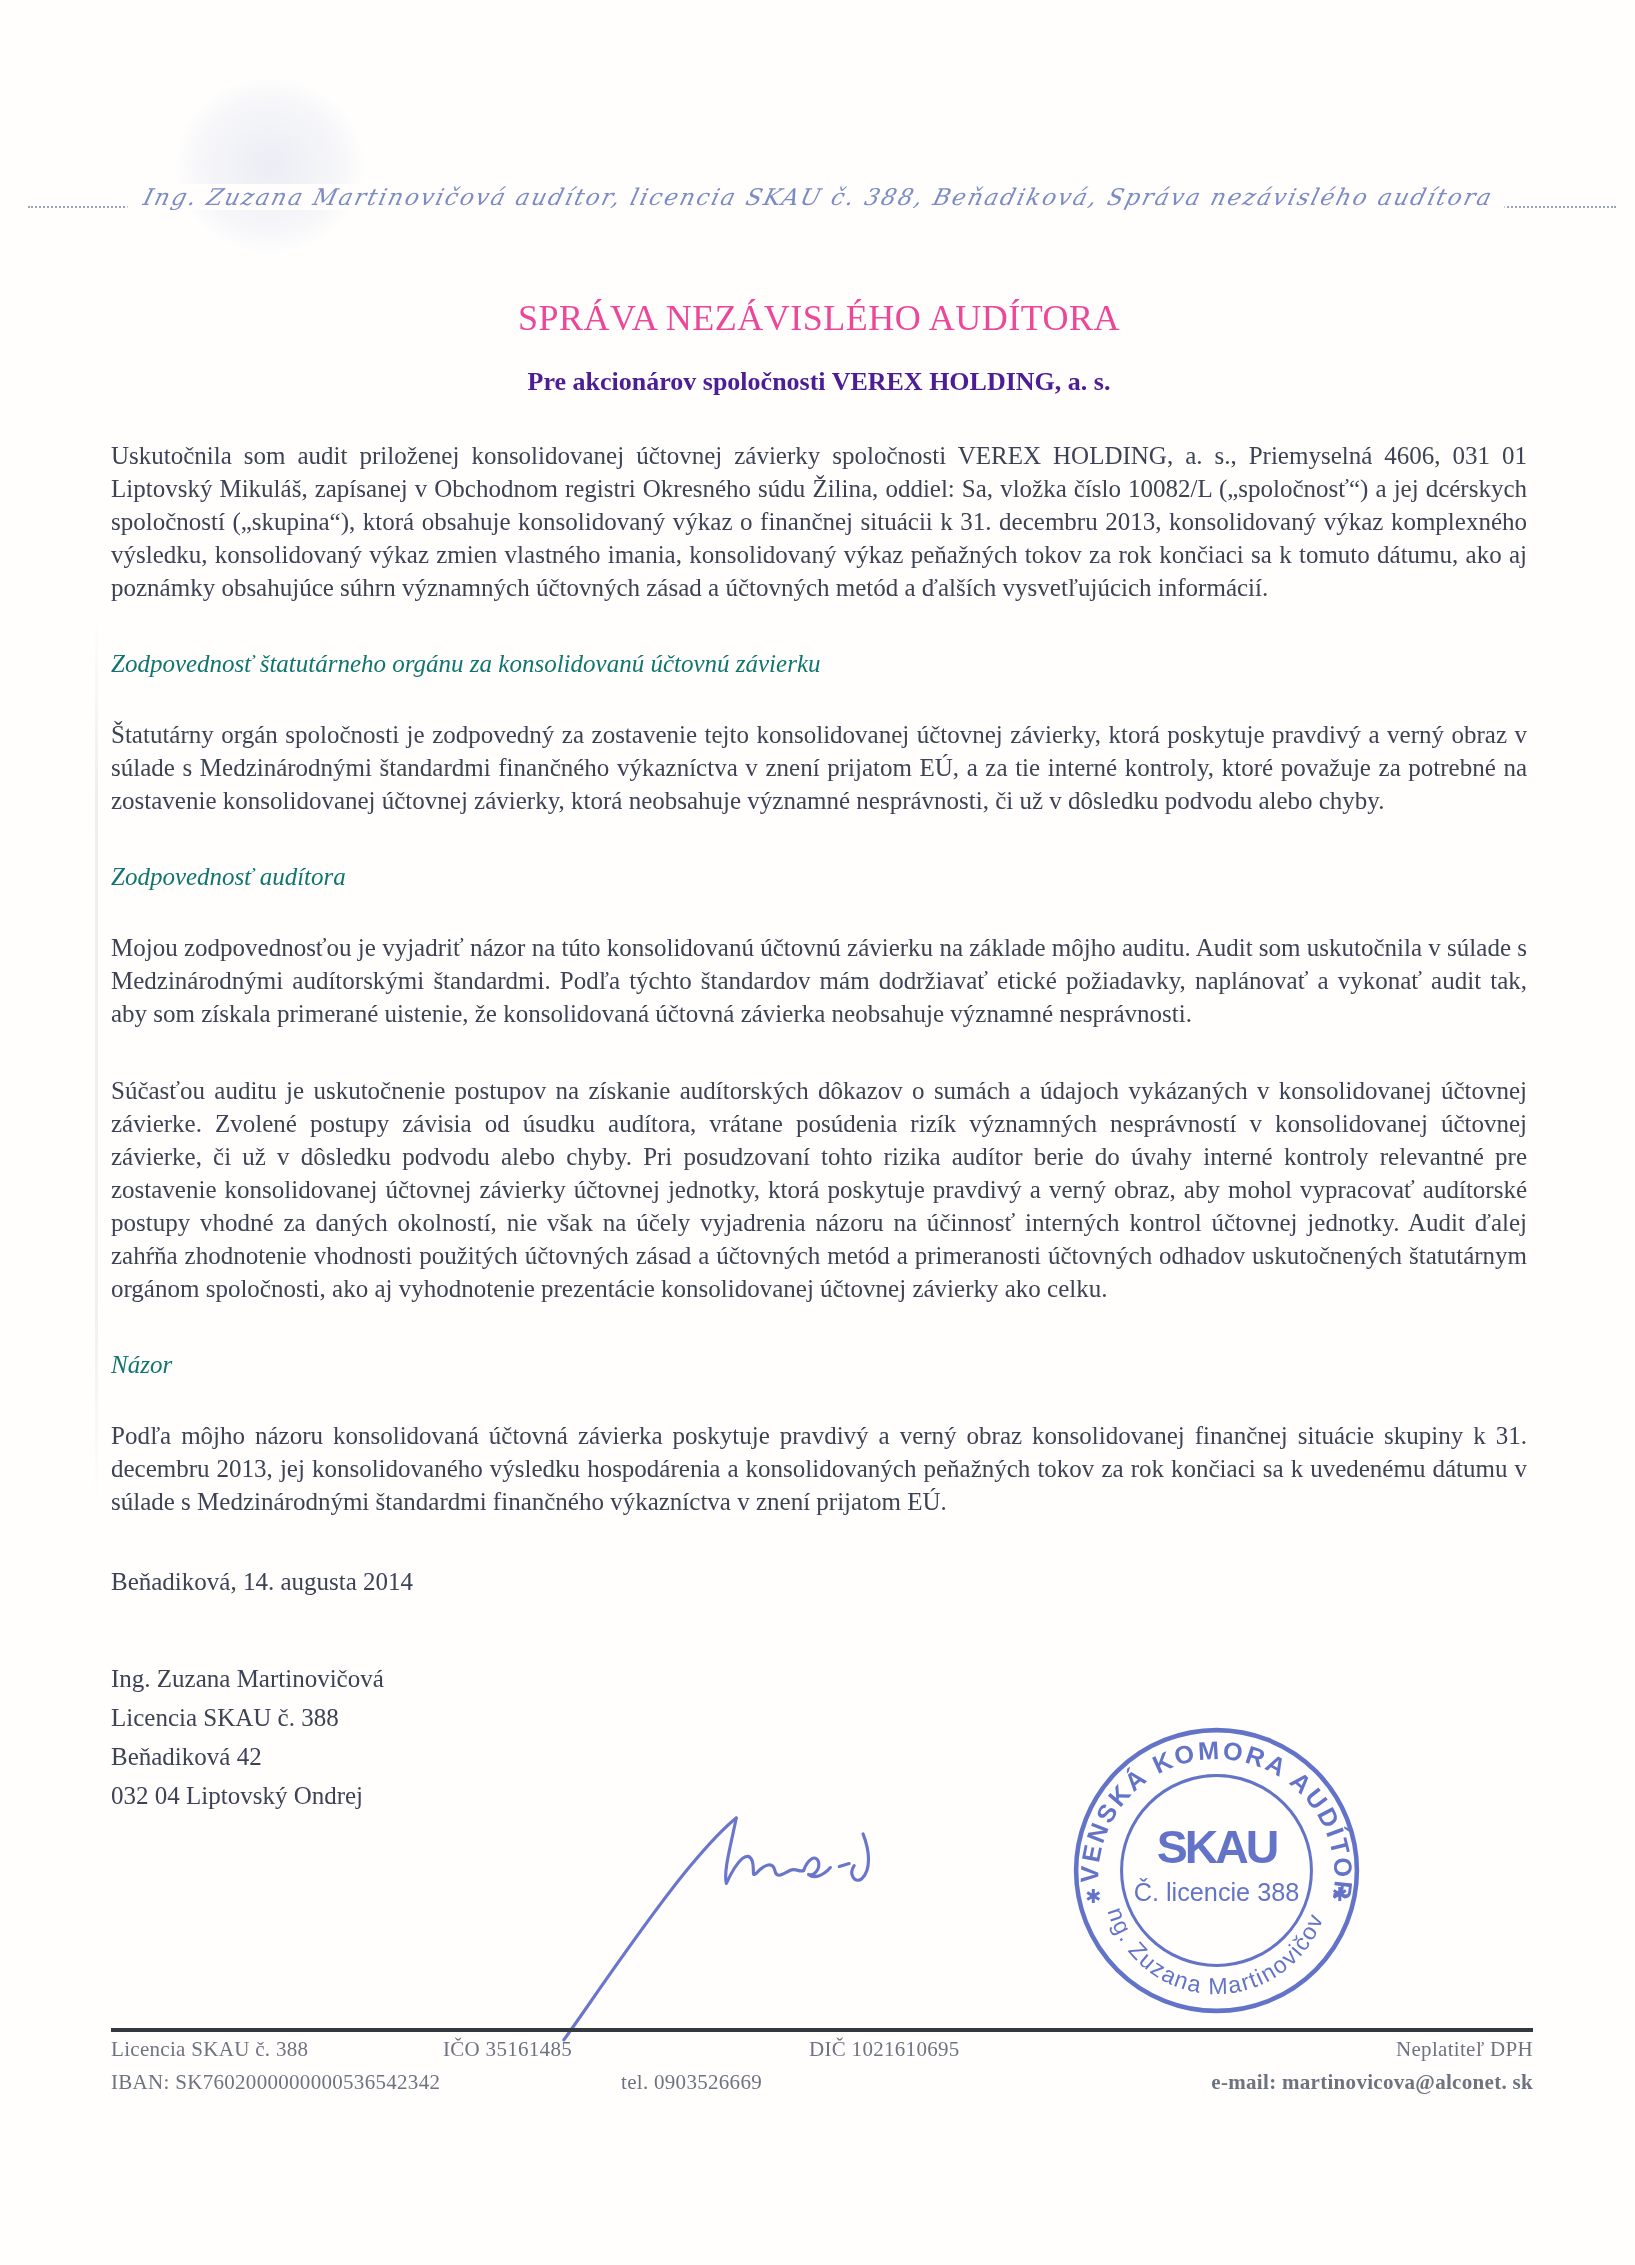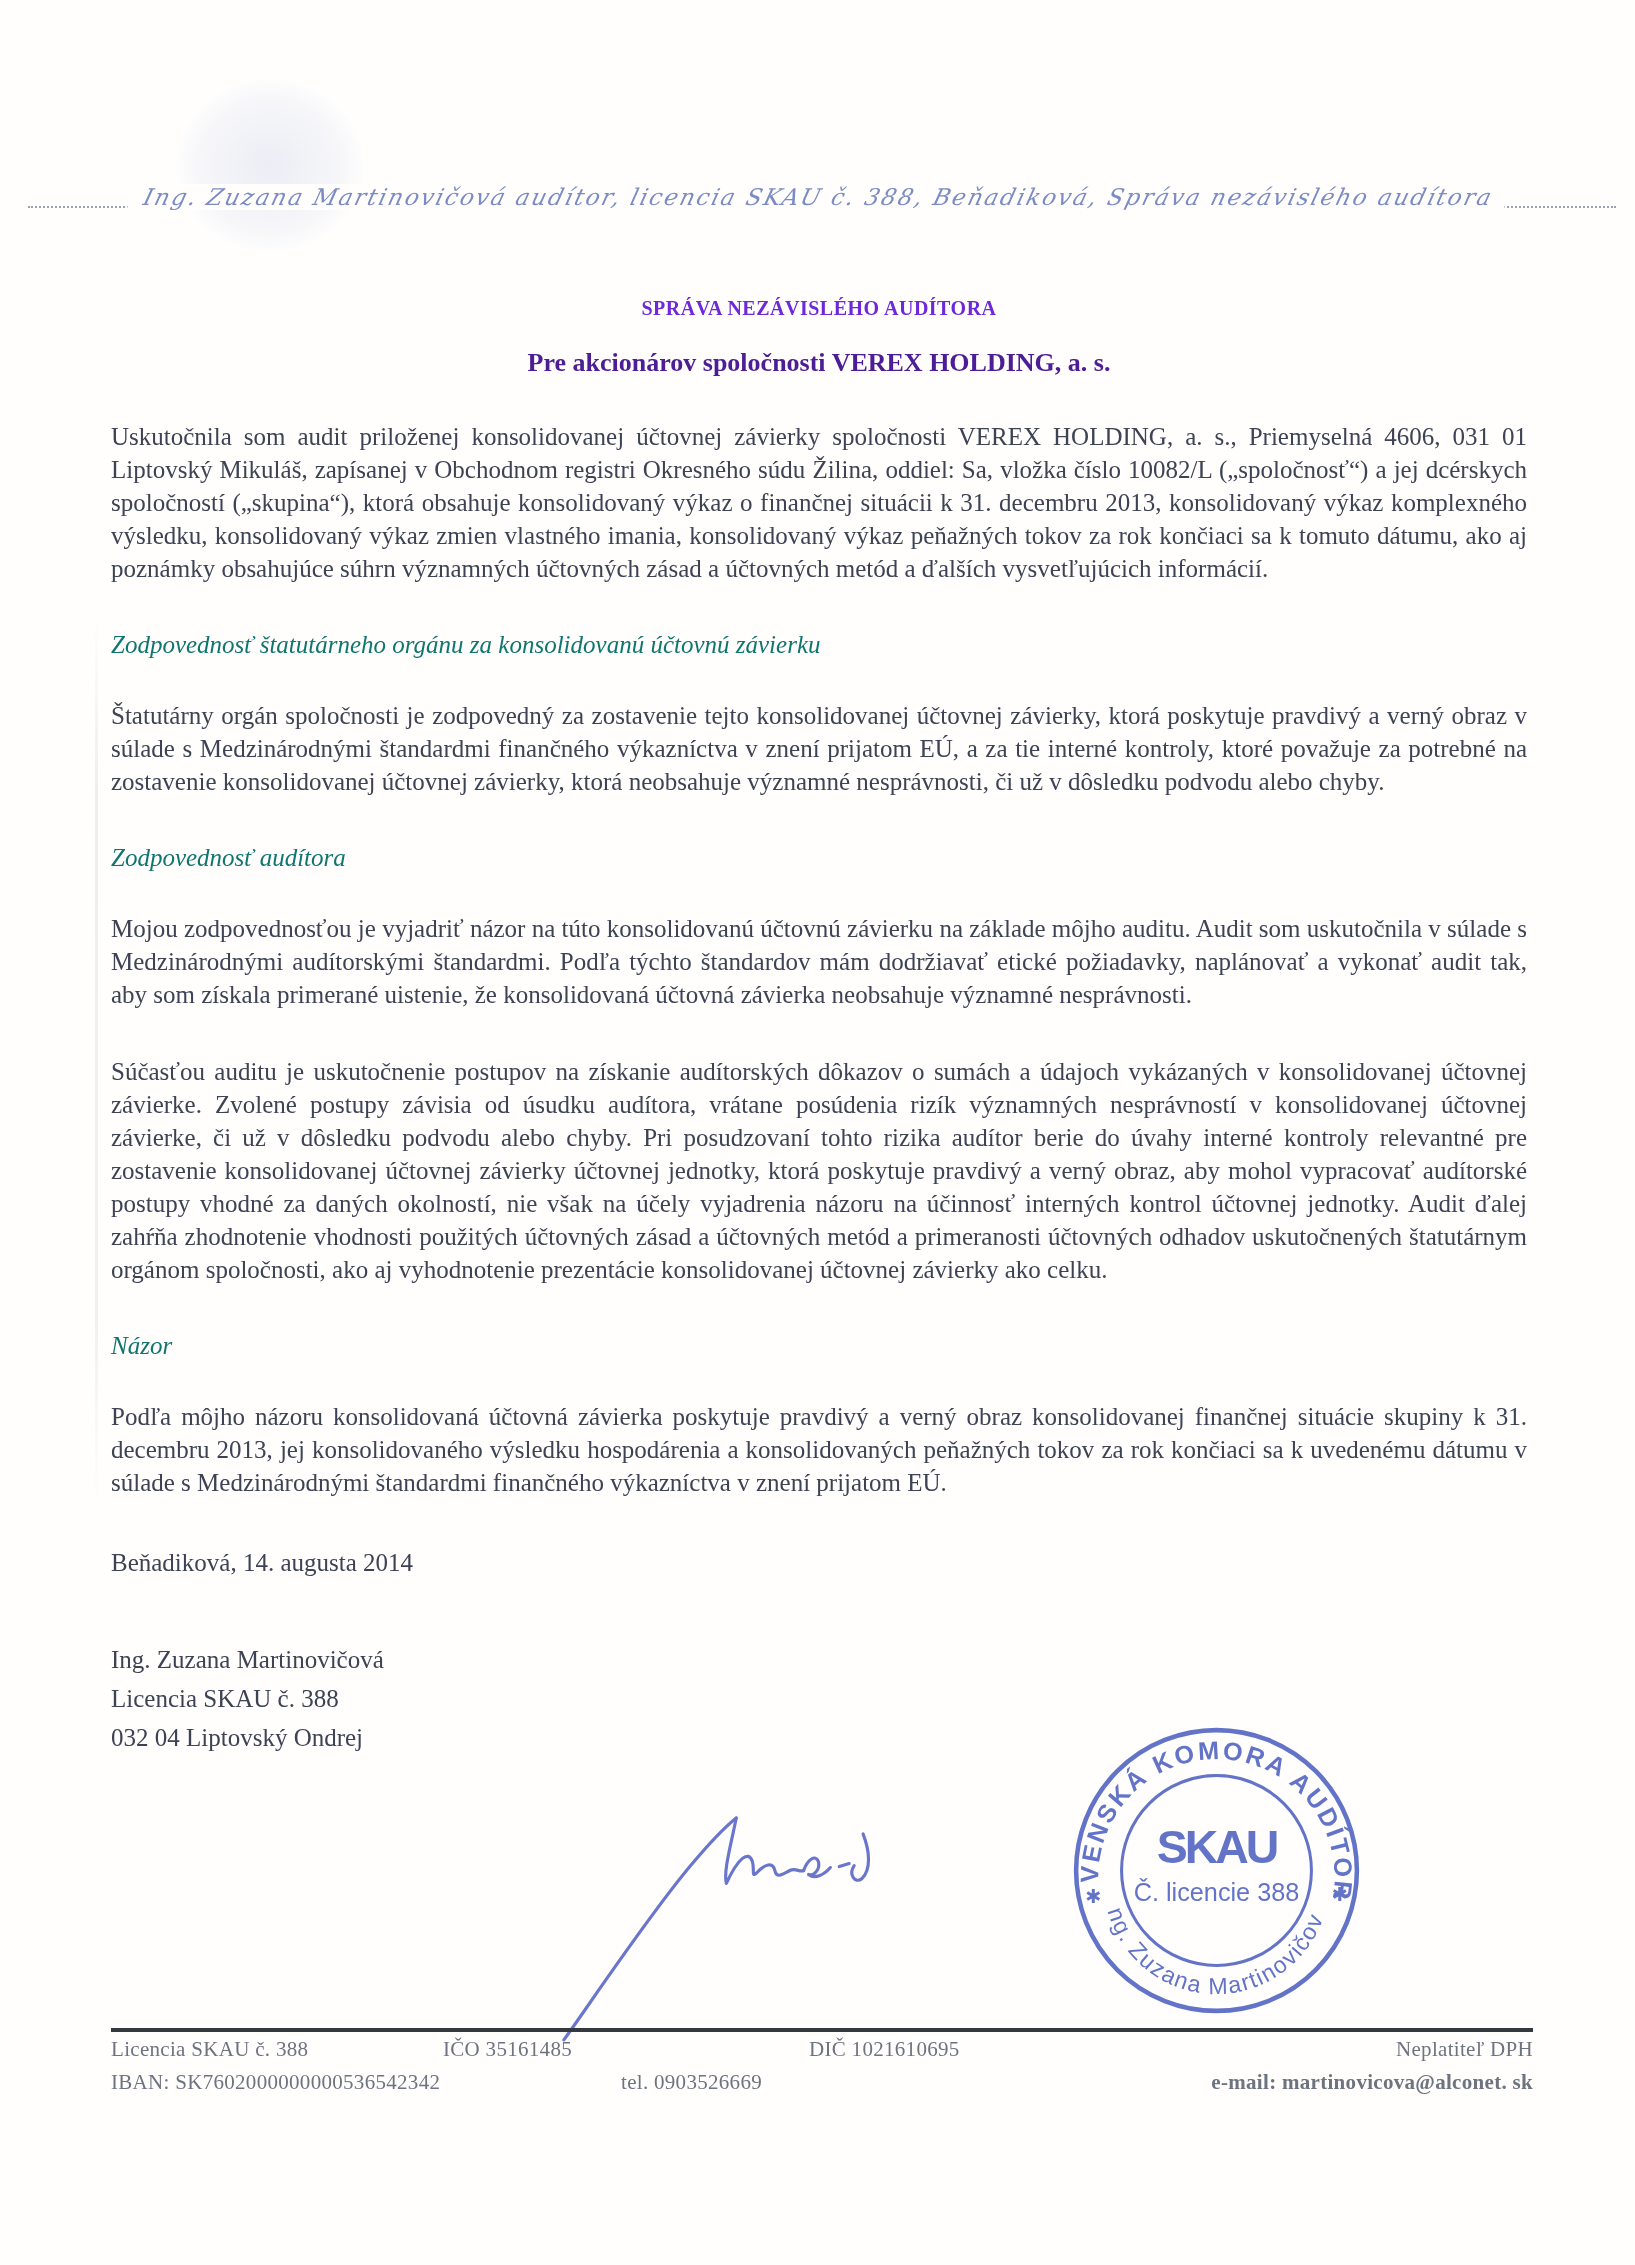--- a/index.html
+++ b/index.html
@@ -41,22 +41,22 @@
     letter-spacing:2px;
     color:#7b8cc4;
     transform:skewX(-14deg);
     white-space:nowrap;
   }
   
   .content{
     position:absolute;left:111px;top:297px;width:1416px;
   }
   .doc-title{
-    text-align:center;font-weight:bold;font-size:20px;letter-spacing:0.5px;
-    color:#6d28d9;margin:0 0 28px 0;
+    text-align:center;font-weight:normal;font-size:36px;letter-spacing:0.5px;
+    color:#ec4899;margin:0 0 28px 0;
   }
   .doc-subtitle{
     text-align:center;font-weight:bold;font-size:26px;
     color:#4c1d95;margin:0 0 42px 0;
   }
   .para{
     font-size:25px;line-height:33px;text-align:justify;
     margin:0 0 34px 0;
   }
   .sec-heading{
@@ -112,20 +112,21 @@
     <p class="para" style="margin-top:44px">Súčasťou auditu je uskutočnenie postupov na získanie audítorských dôkazov o sumách a údajoch vykázaných v konsolidovanej účtovnej závierke. Zvolené postupy závisia od úsudku audítora, vrátane posúdenia rizík významných nesprávností v konsolidovanej účtovnej závierke, či už v dôsledku podvodu alebo chyby. Pri posudzovaní tohto rizika audítor berie do úvahy interné kontroly relevantné pre zostavenie konsolidovanej účtovnej závierky  účtovnej jednotky, ktorá poskytuje pravdivý a verný obraz, aby mohol vypracovať audítorské postupy vhodné za daných okolností, nie však na účely vyjadrenia názoru na účinnosť interných kontrol účtovnej jednotky. Audit ďalej zahŕňa zhodnotenie vhodnosti použitých účtovných zásad a účtovných metód a primeranosti účtovných odhadov uskutočnených štatutárnym orgánom spoločnosti, ako aj vyhodnotenie prezentácie konsolidovanej účtovnej závierky ako celku.</p>
 
     <h3 class="sec-heading">Názor</h3>
     <p class="para">Podľa môjho názoru konsolidovaná účtovná závierka poskytuje pravdivý a verný obraz konsolidovanej finančnej situácie skupiny  k 31. decembru 2013, jej konsolidovaného výsledku hospodárenia a konsolidovaných peňažných tokov za rok končiaci sa k uvedenému dátumu v súlade s Medzinárodnými štandardmi finančného výkazníctva v znení prijatom EÚ.</p>
 
     <p class="date-line">Beňadiková, 14. augusta 2014</p>
 
     <div class="signoff">
       <div>Ing. Zuzana Martinovičová</div>
       <div>Licencia SKAU č. 388</div>
+      <div>Beňadiková 42</div>
       <div>032 04 Liptovský Ondrej</div>
     </div>
   </div>
 
   <svg class="signature" viewBox="0 0 430 250">
     <g fill="none" stroke="#5e6bc8" stroke-width="3.2" stroke-linecap="round" stroke-linejoin="round" opacity="0.92">
       <path d="M 14 238 C 44 196 100 112 142 62 C 162 38 178 22 188 14"></path>
       <path d="M 188 14 C 182 44 175 68 178 80 C 190 54 200 47 204 57 C 207 65 203 74 208 70 C 217 60 225 58 227 67 C 229 76 236 70 242 67 C 248 64 252 69 256 67"></path>
       <path d="M 256 67 C 260 56 268 50 271 58 C 273 66 266 73 261 71 C 267 76 276 72 283 64"></path>
       <path d="M 292 63 L 302 60"></path>

